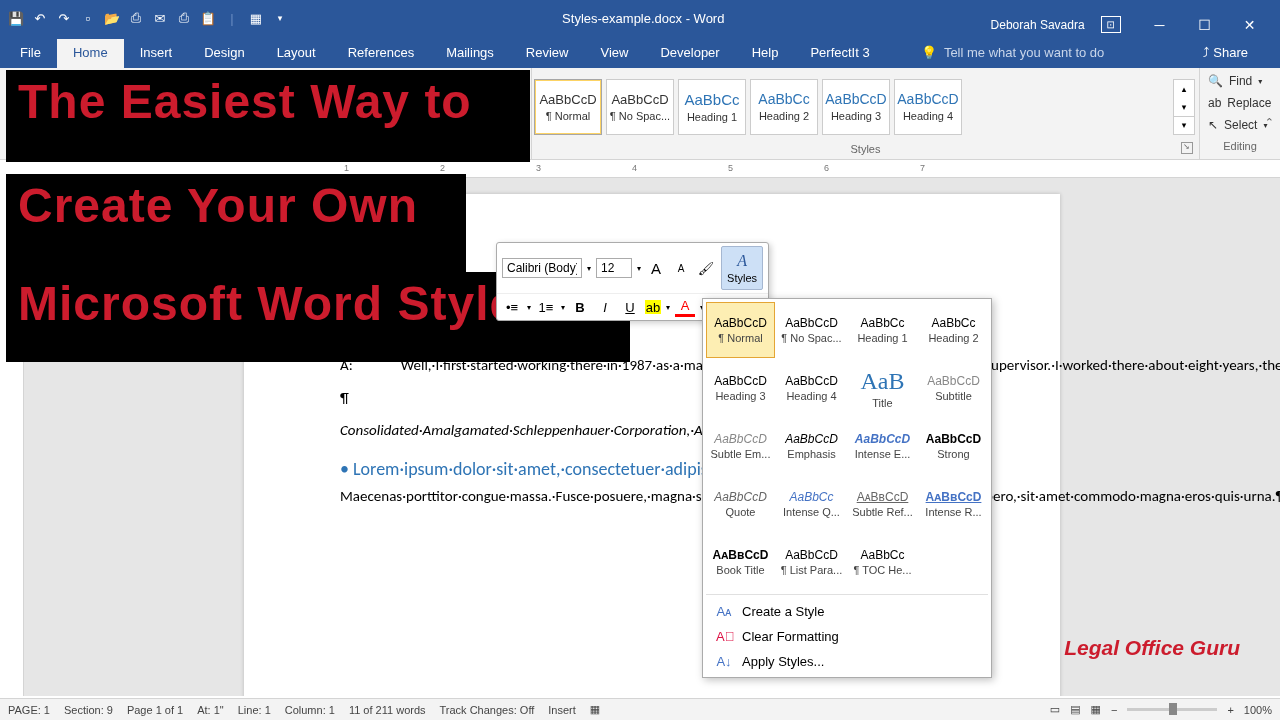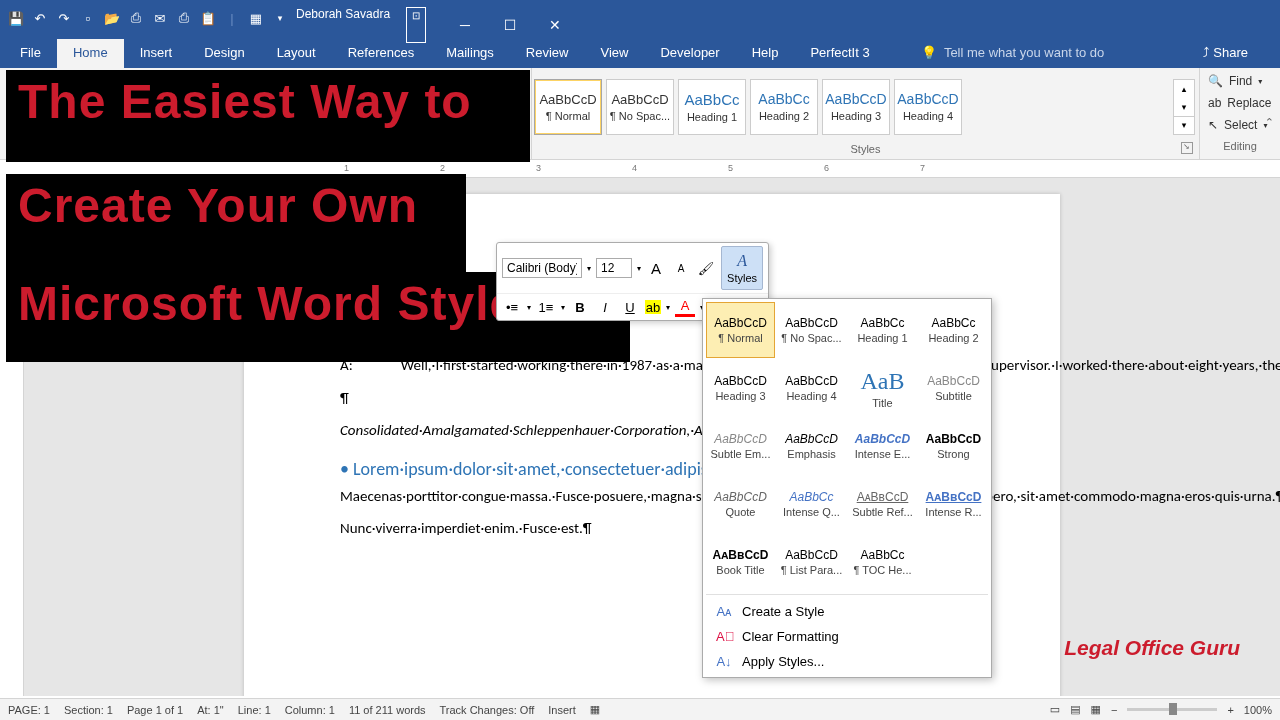--- a/index.html
+++ b/index.html
@@ -2,21 +2,21 @@
 <html><head>
 <meta charset="utf-8">
 <style>
 * { margin: 0; padding: 0; box-sizing: border-box; }
 body { font-family: "Segoe UI", Arial, sans-serif; font-size: 12px; background: #fff; width: 1280px; height: 720px; overflow: hidden; position: relative; }
 
 .titlebar { background: #2b579a; height: 36px; display: flex; align-items: center; color: #fff; }
 .qat { display: flex; gap: 8px; padding: 0 8px; align-items: center; }
 .qat-icon { width: 16px; height: 16px; display: flex; align-items: center; justify-content: center; font-size: 13px; color: #fff; cursor: pointer; }
 .title-center { flex: 1; text-align: center; font-size: 13px; color: #fff; }
-.title-right { display: flex; gap: 16px; padding-right: 8px; margin-top: 13px; }
+.title-right { display: flex; gap: 16px; align-items: center; padding-right: 8px; margin-top: 13px; }
 .win-controls { display: flex; gap: 0; }
 .win-btn { width: 45px; height: 36px; display: flex; align-items: center; justify-content: center; color: #fff; font-size: 14px; }
 
 .ribbon-tabs { background: #2b579a; height: 32px; display: flex; align-items: flex-end; padding-left: 4px; }
 .ribbon-tab { padding: 6px 16px 8px; color: #fff; font-size: 13px; cursor: pointer; }
 .ribbon-tab.active { background: #f3f3f3; color: #2b579a; }
 .tell-me { color: #c9d6ea; margin-left: 20px; display: flex; align-items: center; gap: 6px; }
 .share-btn { margin-left: auto; margin-right: 16px; color: #fff; display: flex; align-items: center; gap: 4px; }
 
 .ribbon-body { background: #f3f3f3; height: 92px; border-bottom: 1px solid #d4d4d4; display: flex; position: relative; }
@@ -101,20 +101,21 @@
     <span class="qat-icon">▫</span>
     <span class="qat-icon">📂</span>
     <span class="qat-icon">⎙</span>
     <span class="qat-icon">✉</span>
     <span class="qat-icon">⎙</span>
     <span class="qat-icon">📋</span>
     <span class="qat-icon" style="color:#6a8cc2">|</span>
     <span class="qat-icon">▦</span>
     <span class="qat-icon" style="font-size:9px">▾</span>
   </div>
+  <div class="title-center">Styles-example.docx - Word</div>
   <div class="title-right">
     <span>Deborah Savadra</span>
     <span style="border:1px solid #fff;padding:2px 5px;font-size:10px">⊡</span>
     <div class="win-controls">
       <div class="win-btn">─</div>
       <div class="win-btn">☐</div>
       <div class="win-btn close">✕</div>
     </div>
   </div>
 </div>
@@ -230,21 +231,20 @@
     <div class="doc-text" style="margin-top:100px">
       <div style="display:flex;gap:24px" class="doc-para">
         <span style="flex-shrink:0">A:</span>
         <span style="width:14px"></span>
         <span style="text-align:justify">Well,·I·first·started·working·there·in·1987·as·a·mail·room·clerk.·Then·I·became·mail·distribution·supervisor.·I·worked·there·about·eight·years,·then·I·left·ABC·to·go·back·to·college·full·time.·Then·I·came·back·to·ABC·in·1998·as·a·manager·in·the·human·resources·area,·eventually·was·promoted·to·director·and·then·vice·president,·which·is·what·I·am·now.¶</span>
       </div>
       <div class="doc-para">¶</div>
       <div class="doc-para doc-italic">Consolidated·Amalgamated·Schleppenhauer·Corporation,·Annual·Report·(May·15,·2014)¶</div>
       <div class="doc-heading">• Lorem·ipsum·dolor·sit·amet,·consectetuer·adipiscing·elit.</div>
       <div class="doc-para">Maecenas·porttitor·congue·massa.·Fusce·posuere,·magna·sed·pulvinar·ultricies,·purus·lectus·malesuada·libero,·sit·amet·commodo·magna·eros·quis·urna.¶</div>
-      <div class="doc-para">Nunc·viverra·imperdiet·enim.·Fusce·est.¶</div>
     </div>
   </div>
 </div>
 
 <div class="mini-toolbar" style="left:496px;top:242px">
   <div class="mini-toolbar-row">
     <input class="mini-font" value="Calibri (Body)" style="">
     <span style="font-size:8px">▾</span>
     <input class="mini-size" value="12" style="">
     <span style="font-size:8px">▾</span>
@@ -372,21 +372,21 @@
   <div class="overlay-text">Create Your Own</div>
 </div>
 <div class="overlay-black" style="left:6px;top:272px;width:624px;height:90px">
   <div class="overlay-text">Microsoft Word Styles</div>
 </div>
 
 <div class="watermark">Legal Office Guru</div>
 
 <div class="statusbar">
   <span>PAGE: 1</span>
-  <span>Section: 1</span>
+  <span>Section: 9</span>
   <span>Page 1 of 1</span>
   <span>At: 1"</span>
   <span>Line: 1</span>
   <span>Column: 1</span>
   <span>11 of 211 words</span>
   <span>Track Changes: Off</span>
   <span>Insert</span>
   <span>▦</span>
   <div class="right">
     <span>▭</span>

